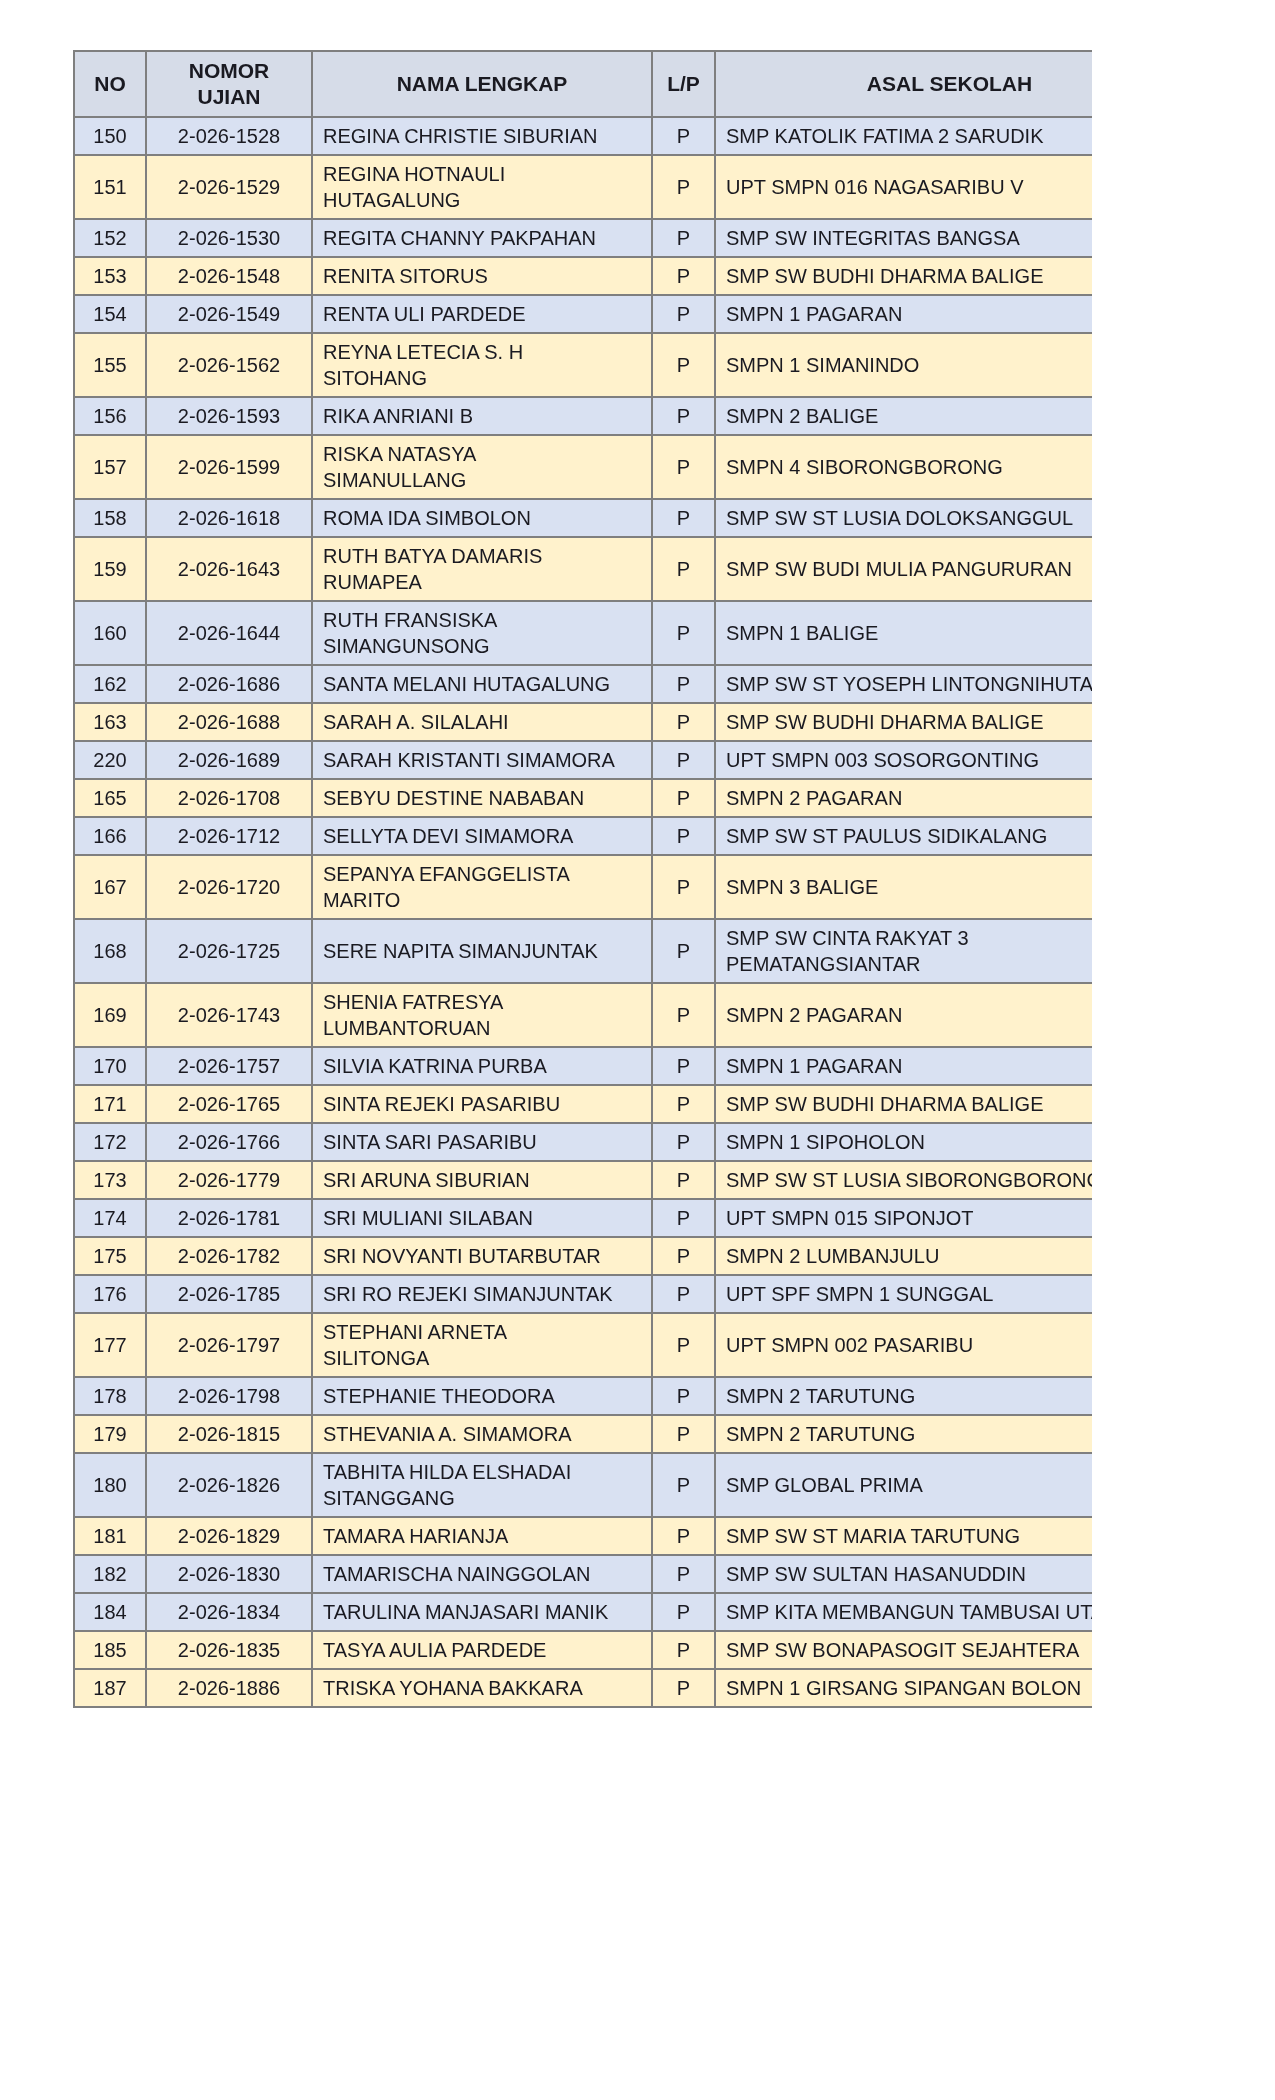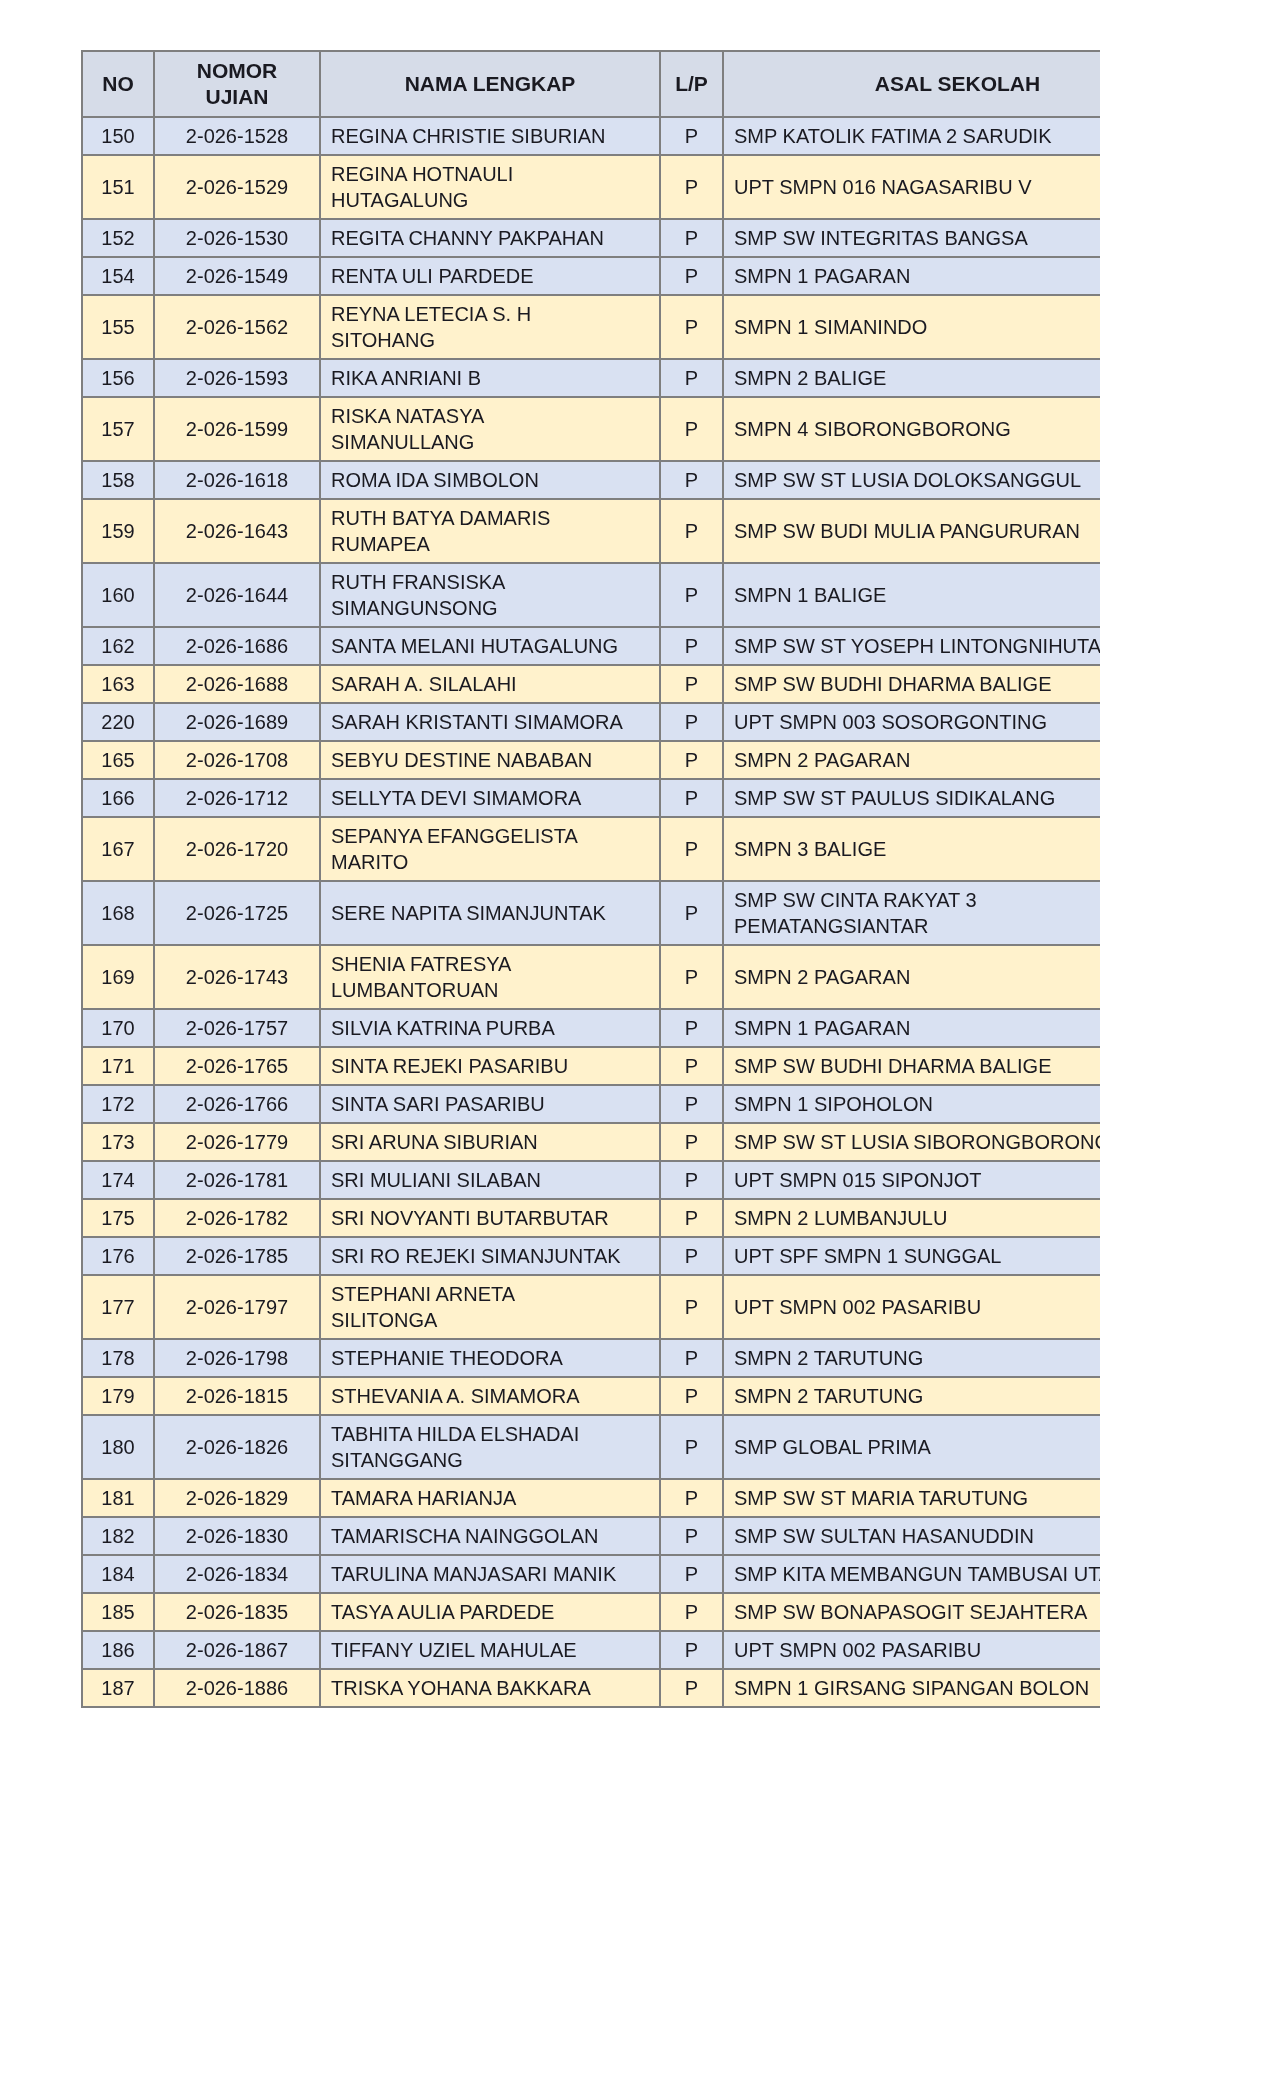--- a/index.html
+++ b/index.html
@@ -16,21 +16,20 @@
     width: 1275px; height: 2100px;
     background: var(--page-bg);
     font-family: "Liberation Sans", sans-serif;
     color: var(--text);
   }
   .page {
     position: relative;
     width: 1092px; height: 2100px;
     background: var(--page-bg);
     overflow: hidden;
-    margin-left: 8px;
   }
   table.students {
     position: absolute;
     left: 73px; top: 50px;
     width: 1110px;
     border-collapse: collapse;
     table-layout: fixed;
   }
   table.students th, table.students td {
     border: 2px solid var(--border);
@@ -95,20 +94,27 @@
           <td class="c-lp">P</td>
           <td class="c-asal">UPT SMPN 016 NAGASARIBU V</td>
         </tr>
         <tr class="blue">
           <td class="c-no">152</td>
           <td class="c-nomor_ujian">2-026-1530</td>
           <td class="c-nama">REGITA CHANNY PAKPAHAN</td>
           <td class="c-lp">P</td>
           <td class="c-asal">SMP SW INTEGRITAS BANGSA</td>
         </tr>
+        <tr class="cream">
+          <td class="c-no">153</td>
+          <td class="c-nomor_ujian">2-026-1548</td>
+          <td class="c-nama">RENITA SITORUS</td>
+          <td class="c-lp">P</td>
+          <td class="c-asal">SMP SW BUDHI DHARMA BALIGE</td>
+        </tr>
         <tr class="blue">
           <td class="c-no">154</td>
           <td class="c-nomor_ujian">2-026-1549</td>
           <td class="c-nama">RENTA ULI PARDEDE</td>
           <td class="c-lp">P</td>
           <td class="c-asal">SMPN 1 PAGARAN</td>
         </tr>
         <tr class="cream">
           <td class="c-no">155</td>
           <td class="c-nomor_ujian">2-026-1562</td>
@@ -313,27 +319,20 @@
           <td class="c-nama">TARULINA MANJASARI MANIK</td>
           <td class="c-lp">P</td>
           <td class="c-asal">SMP KITA MEMBANGUN TAMBUSAI UTARA</td>
         </tr>
         <tr class="cream">
           <td class="c-no">185</td>
           <td class="c-nomor_ujian">2-026-1835</td>
           <td class="c-nama">TASYA AULIA PARDEDE</td>
           <td class="c-lp">P</td>
           <td class="c-asal">SMP SW BONAPASOGIT SEJAHTERA</td>
-        </tr>
-        <tr class="blue">
-          <td class="c-no">186</td>
-          <td class="c-nomor_ujian">2-026-1867</td>
-          <td class="c-nama">TIFFANY UZIEL MAHULAE</td>
-          <td class="c-lp">P</td>
-          <td class="c-asal">UPT SMPN 002 PASARIBU</td>
         </tr>
         <tr class="cream">
           <td class="c-no">187</td>
           <td class="c-nomor_ujian">2-026-1886</td>
           <td class="c-nama">TRISKA YOHANA BAKKARA</td>
           <td class="c-lp">P</td>
           <td class="c-asal">SMPN 1 GIRSANG SIPANGAN BOLON</td>
         </tr>
       </tbody>
   </table>

